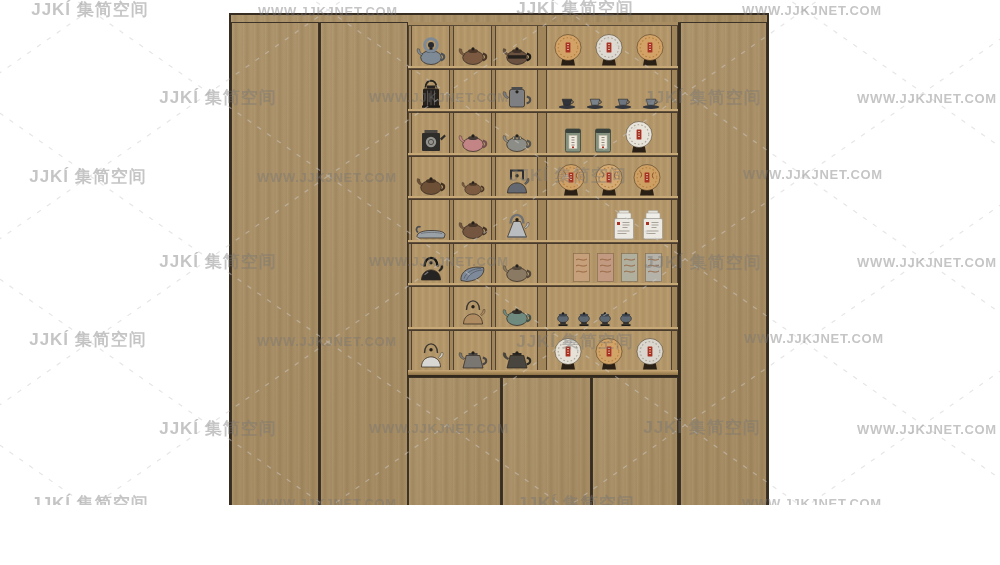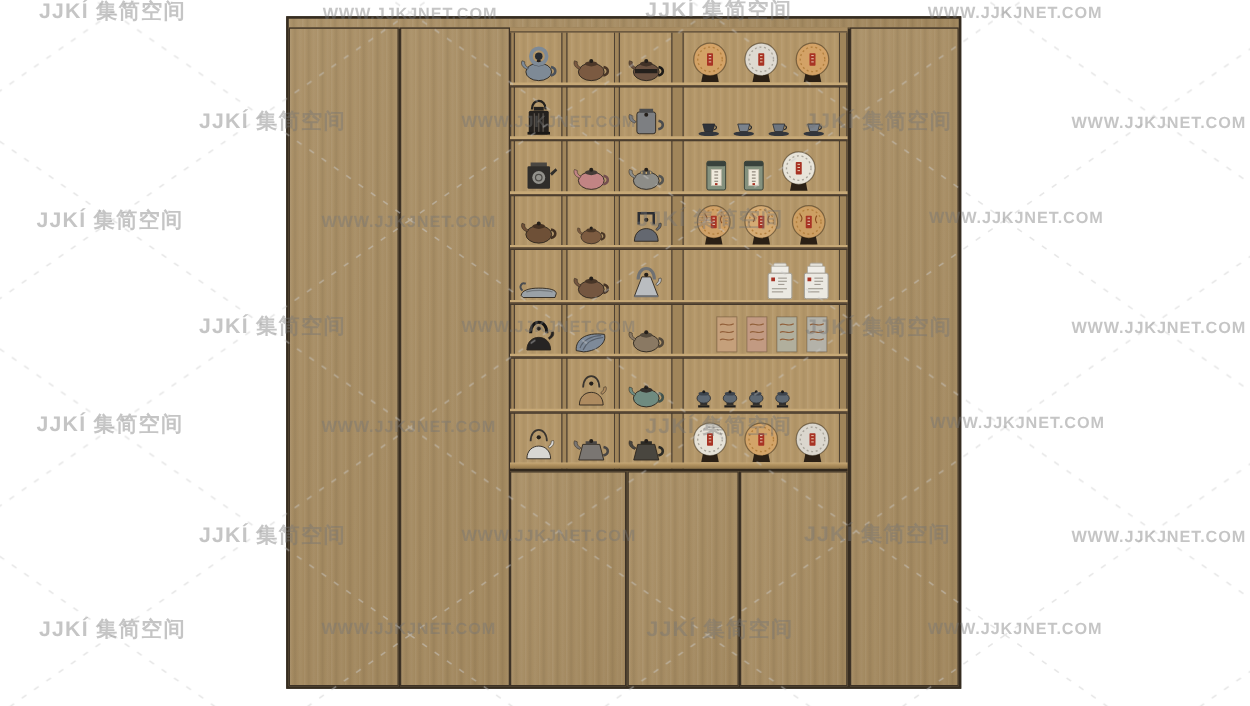--- a/index.html
+++ b/index.html
@@ -1,17 +1,17 @@
 <!DOCTYPE html>
 <html><head>
 <meta charset="utf-8">
 <style>
   html,body{margin:0;padding:0;background:#ffffff;}
   body{font-family:"Liberation Sans","DejaVu Sans",sans-serif;}
-  .stage{position:relative;width:1000px;height:565px;overflow:hidden;background:#ffffff;}
+  .stage{position:relative;width:1000px;height:505px;overflow:hidden;background:#ffffff;}
 
   
   .cabinet{position:absolute;left:229px;top:13px;width:536px;height:534px;
            border:2px solid #362c20;background:#362c20;}
   .wood{background-color:#a78c61;
         background-image:
           repeating-linear-gradient(90deg,
             rgba(255,255,255,.07) 0px, rgba(255,255,255,0) 2px,
             rgba(0,0,0,.05) 4px, rgba(0,0,0,0) 6px,
             rgba(255,255,255,.04) 8px, rgba(0,0,0,0) 11px),

